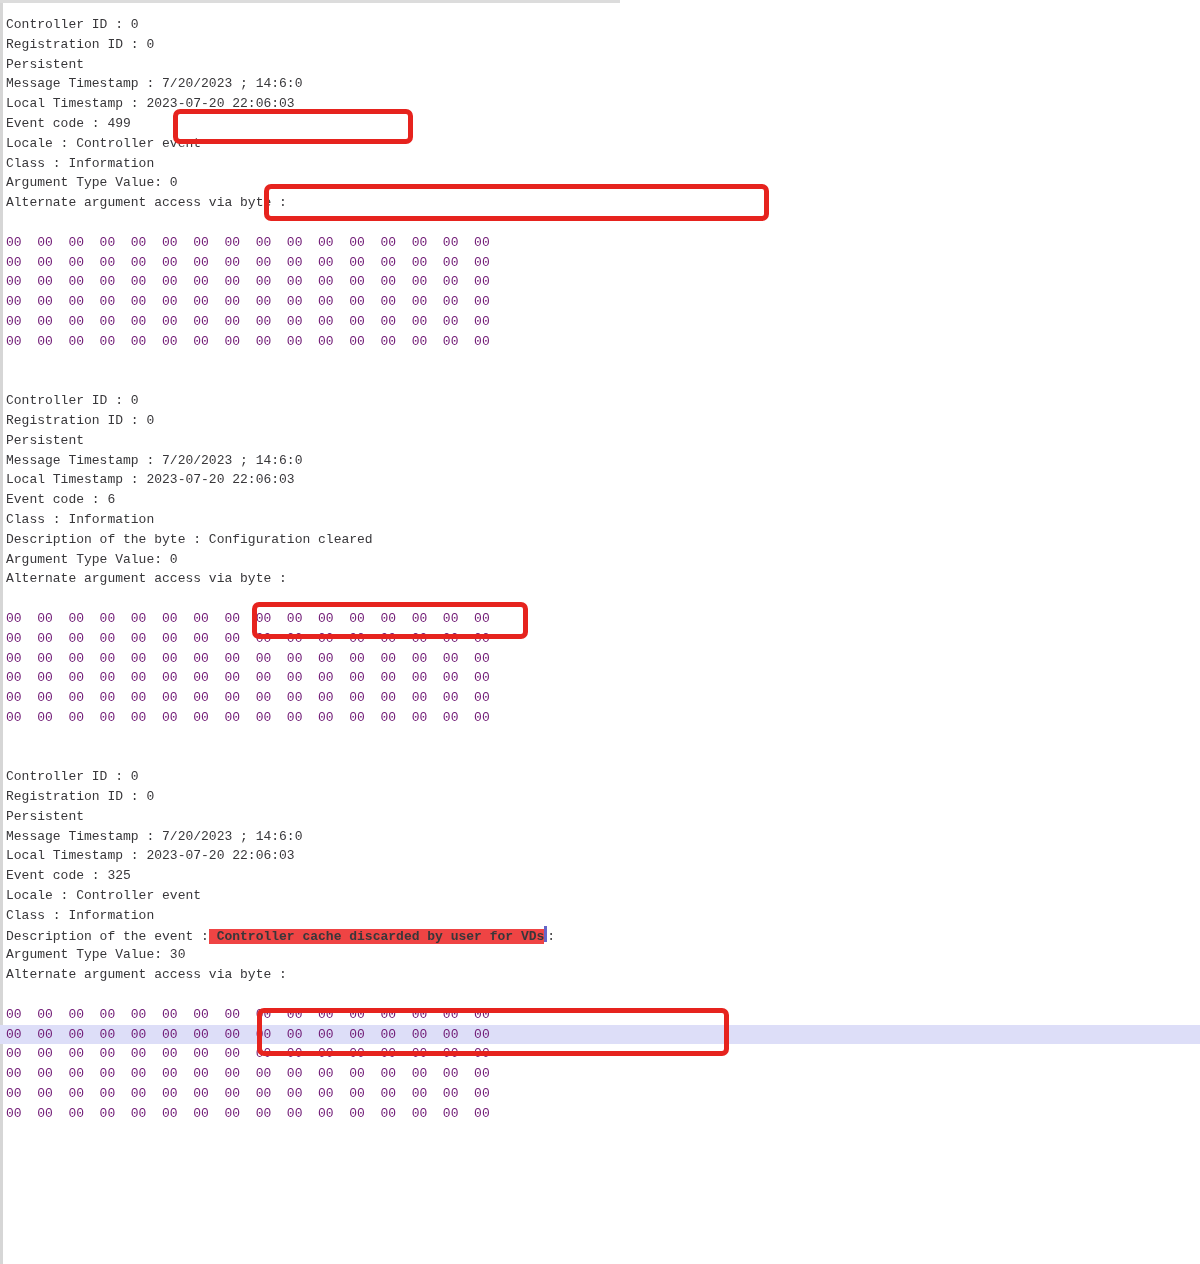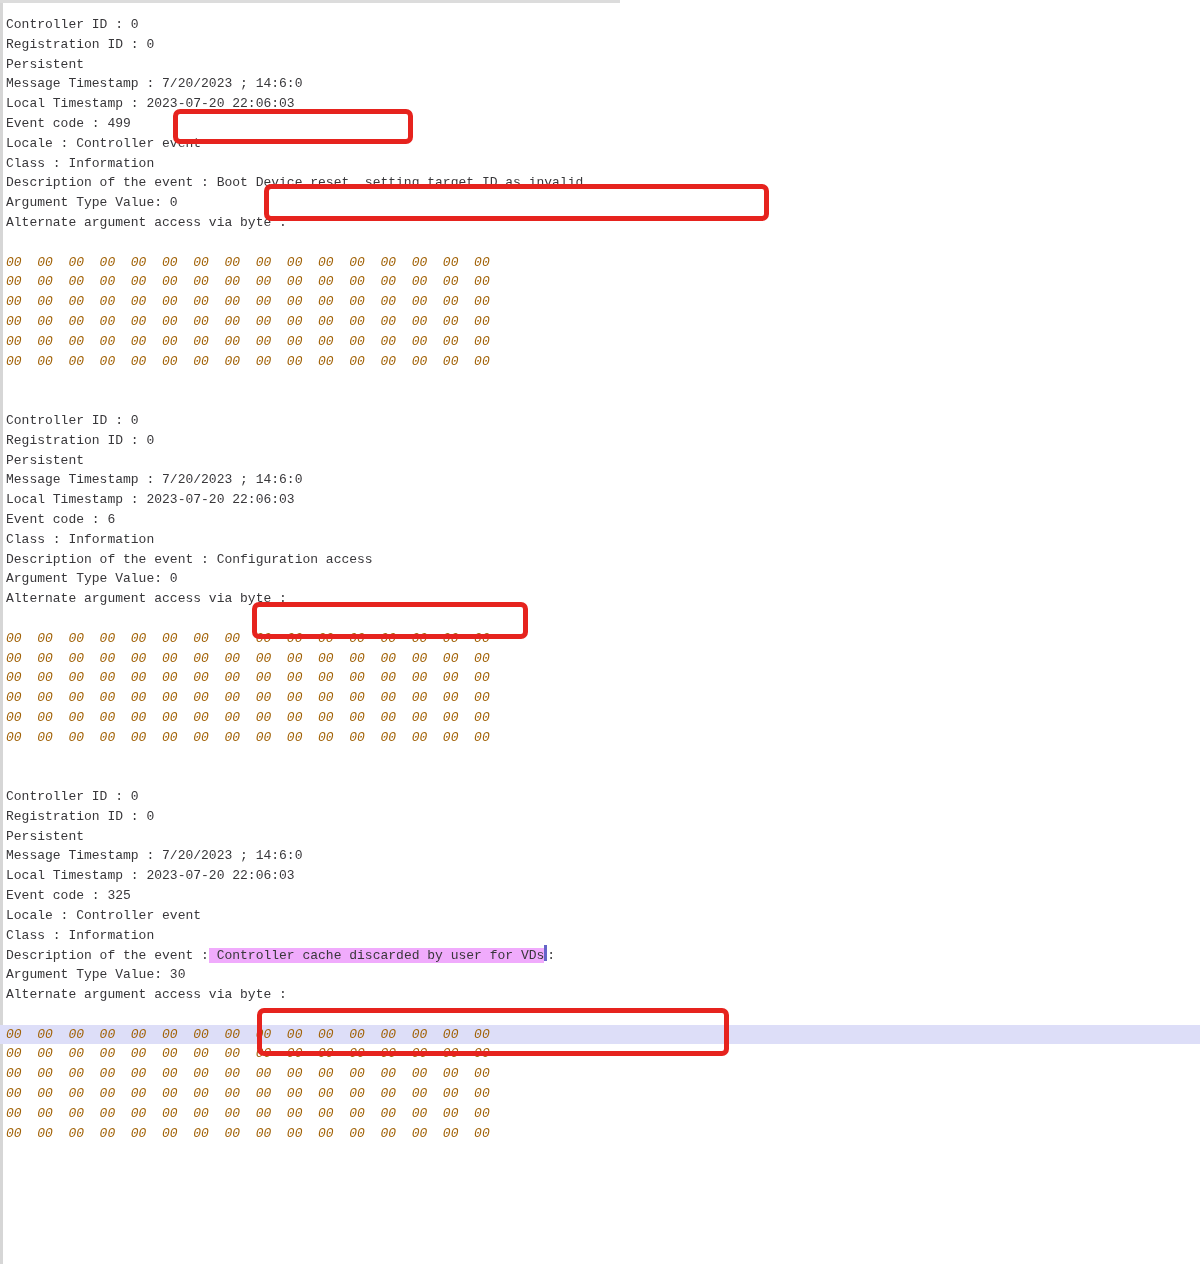--- a/index.html
+++ b/index.html
@@ -32,23 +32,24 @@
   .log {
     position: absolute; left: 6px; top: 15px; width: 1190px;
     font-size: 13px; line-height: 19.8px;
     color: #38373a;
     z-index: 2;
   }
   .ln {
     height: 19.8px;
     white-space: pre;
   }
-  .ln.hex { color: #a16207; font-style: italic; }
+  .ln.hex { color: #701a75; }
   .sel {
-    background: #f0abfc;
+    background: #ef4444;
+    font-weight: bold;
   }
   .caret {
     display: inline-block;
     width: 3px; height: 16px;
     margin: 0 0 -2px 0;
     background: #6565c8;
   }
   
   .abox {
     position: absolute;
@@ -74,21 +75,20 @@
 
   <div>
     <div class="ln">Controller ID : 0</div>
     <div class="ln">Registration ID : 0</div>
     <div class="ln">Persistent</div>
     <div class="ln">Message Timestamp : 7/20/2023 ; 14:6:0</div>
     <div class="ln">Local Timestamp : 2023-07-20 22:06:03</div>
     <div class="ln">Event code : 499</div>
     <div class="ln">Locale : Controller event</div>
     <div class="ln">Class : Information</div>
-    <div class="ln">Description of the event : Boot Device reset, setting target ID as invalid</div>
     <div class="ln">Argument Type Value: 0</div>
     <div class="ln">Alternate argument access via byte :</div>
     <div class="ln"></div>
     <div class="ln hex">00  00  00  00  00  00  00  00  00  00  00  00  00  00  00  00</div>
     <div class="ln hex">00  00  00  00  00  00  00  00  00  00  00  00  00  00  00  00</div>
     <div class="ln hex">00  00  00  00  00  00  00  00  00  00  00  00  00  00  00  00</div>
     <div class="ln hex">00  00  00  00  00  00  00  00  00  00  00  00  00  00  00  00</div>
     <div class="ln hex">00  00  00  00  00  00  00  00  00  00  00  00  00  00  00  00</div>
     <div class="ln hex">00  00  00  00  00  00  00  00  00  00  00  00  00  00  00  00</div>
     <div class="ln"></div>
@@ -96,21 +96,21 @@
   </div>
 
   <div>
     <div class="ln">Controller ID : 0</div>
     <div class="ln">Registration ID : 0</div>
     <div class="ln">Persistent</div>
     <div class="ln">Message Timestamp : 7/20/2023 ; 14:6:0</div>
     <div class="ln">Local Timestamp : 2023-07-20 22:06:03</div>
     <div class="ln">Event code : 6</div>
     <div class="ln">Class : Information</div>
-    <div class="ln">Description of the event : Configuration access</div>
+    <div class="ln">Description of the byte : Configuration cleared</div>
     <div class="ln">Argument Type Value: 0</div>
     <div class="ln">Alternate argument access via byte :</div>
     <div class="ln"></div>
     <div class="ln hex">00  00  00  00  00  00  00  00  00  00  00  00  00  00  00  00</div>
     <div class="ln hex">00  00  00  00  00  00  00  00  00  00  00  00  00  00  00  00</div>
     <div class="ln hex">00  00  00  00  00  00  00  00  00  00  00  00  00  00  00  00</div>
     <div class="ln hex">00  00  00  00  00  00  00  00  00  00  00  00  00  00  00  00</div>
     <div class="ln hex">00  00  00  00  00  00  00  00  00  00  00  00  00  00  00  00</div>
     <div class="ln hex">00  00  00  00  00  00  00  00  00  00  00  00  00  00  00  00</div>
     <div class="ln"></div>

